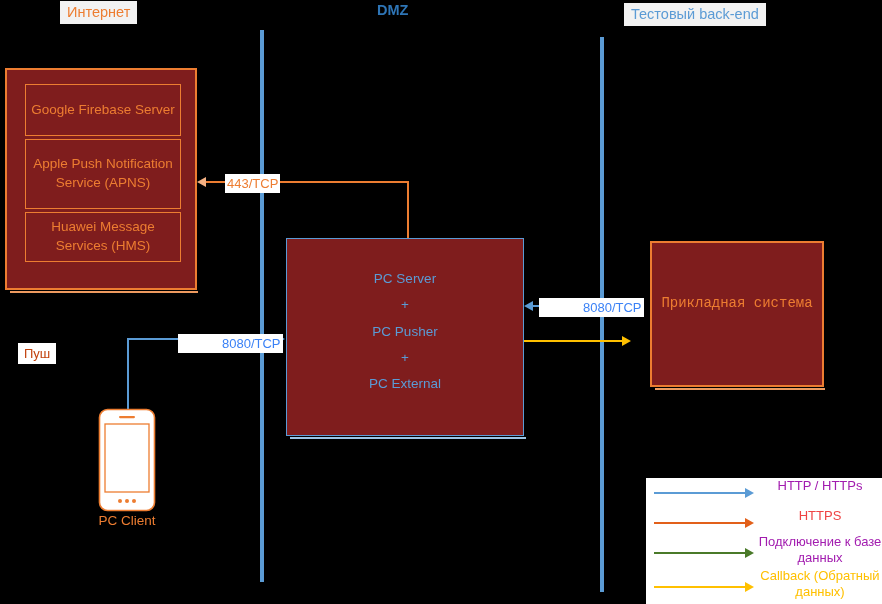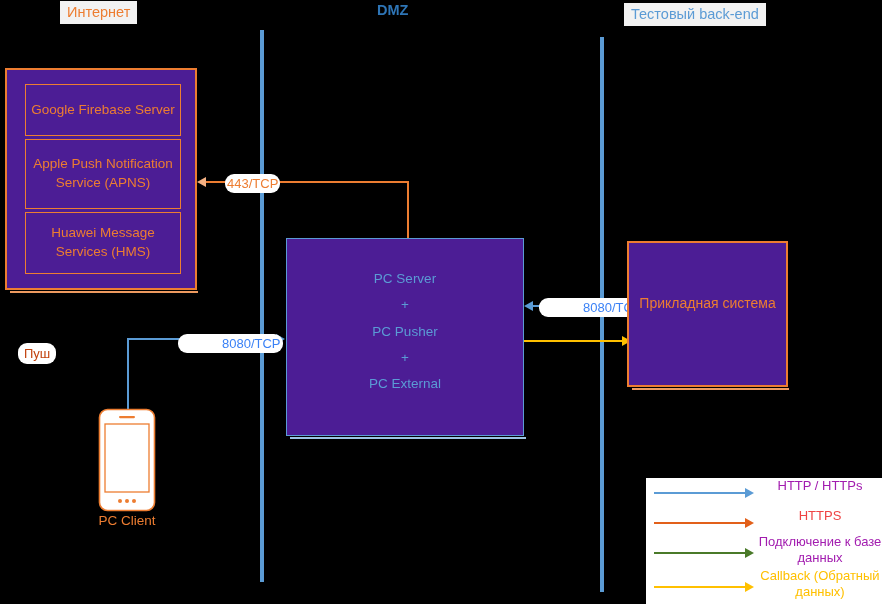--- a/index.html
+++ b/index.html
@@ -48,21 +48,21 @@
     position: absolute;
     width: 4px;
     background: #5b9bd5;
   }
   #dmz-line-left  { left: 260px; top: 30px;  height: 552px; }
   #dmz-line-right { left: 600px; top: 37px;  height: 555px; }
 
   
   .box {
     position: absolute;
-    background: #4c1d95;
+    background: #7f1d1d;
     box-sizing: border-box;
   }
   .box-orange { border: 2px solid #ed7d31; }
   .box-orange-thin { border: 1.4px solid #ed7d31; }
   .box-blue   { border: 1.5px solid #5b9bd5; }
 
   .shadow-orange::after {
     content: "";
     position: absolute;
     left: 3px; right: -3px;
@@ -89,21 +89,21 @@
     align-items: center;
     justify-content: center;
     text-align: center;
     color: #ed7d31;
     font-size: 13.5px;
     line-height: 1.38;
     box-sizing: border-box;
   }
   #svc-firebase { top: 14px;  height: 52px; }
   #svc-apns     { top: 69px;  height: 70px; }
-  #svc-hms      { top: 142px; height: 62px; justify-content: center; }
+  #svc-hms      { top: 142px; height: 50px; justify-content: center; }
 
   
   #pc-server-box { left: 286px; top: 238px; width: 238px; height: 198px; }
   #pc-server-stack {
     position: absolute;
     left: 0; right: 0; top: 18px;
     text-align: center;
     color: #5b9bd5;
     font-size: 13.5px;
     line-height: 1.95;
@@ -120,21 +120,21 @@
   #db-label {
     position: absolute;
     left: 0; right: 0; top: 39px;
     text-align: center;
     color: #5b9bd5;
     font-size: 12.5px;
     white-space: nowrap;
   }
 
   
-  #applied-system-box { left: 627px; top: 241px; width: 161px; height: 146px; }
+  #applied-system-box { left: 650px; top: 241px; width: 174px; height: 146px; font-family: Liberation Mono, monospace; }
   #applied-system-label {
     position: absolute;
     left: 0; right: 0; top: 50px;
     text-align: center;
     color: #ed7d31;
     font-size: 14px;
     line-height: 1.5;
   }
 
   
@@ -166,21 +166,20 @@
   .a-yellow { color: #ffc000; }
 
   
   .edge-label {
     position: absolute;
     background: #ffffff;
     font-size: 13px;
     line-height: 1;
     padding: 3px 2px;
     white-space: nowrap;
-    border-radius: 9px;
   }
   .lbl-blue   { color: #3b82f6; padding-left: 44px; }
   .lbl-orange { color: #ed7d31; }
   .lbl-black  { color: #c2410c; }
 
   #label-443      { left: 225px; top: 174px; }
   #label-8080-left{ left: 178px; top: 334px; }
   #label-8080-right{left: 539px; top: 298px; }
   #label-push     { left: 18px;  top: 343px; padding: 4px 6px; }
 

